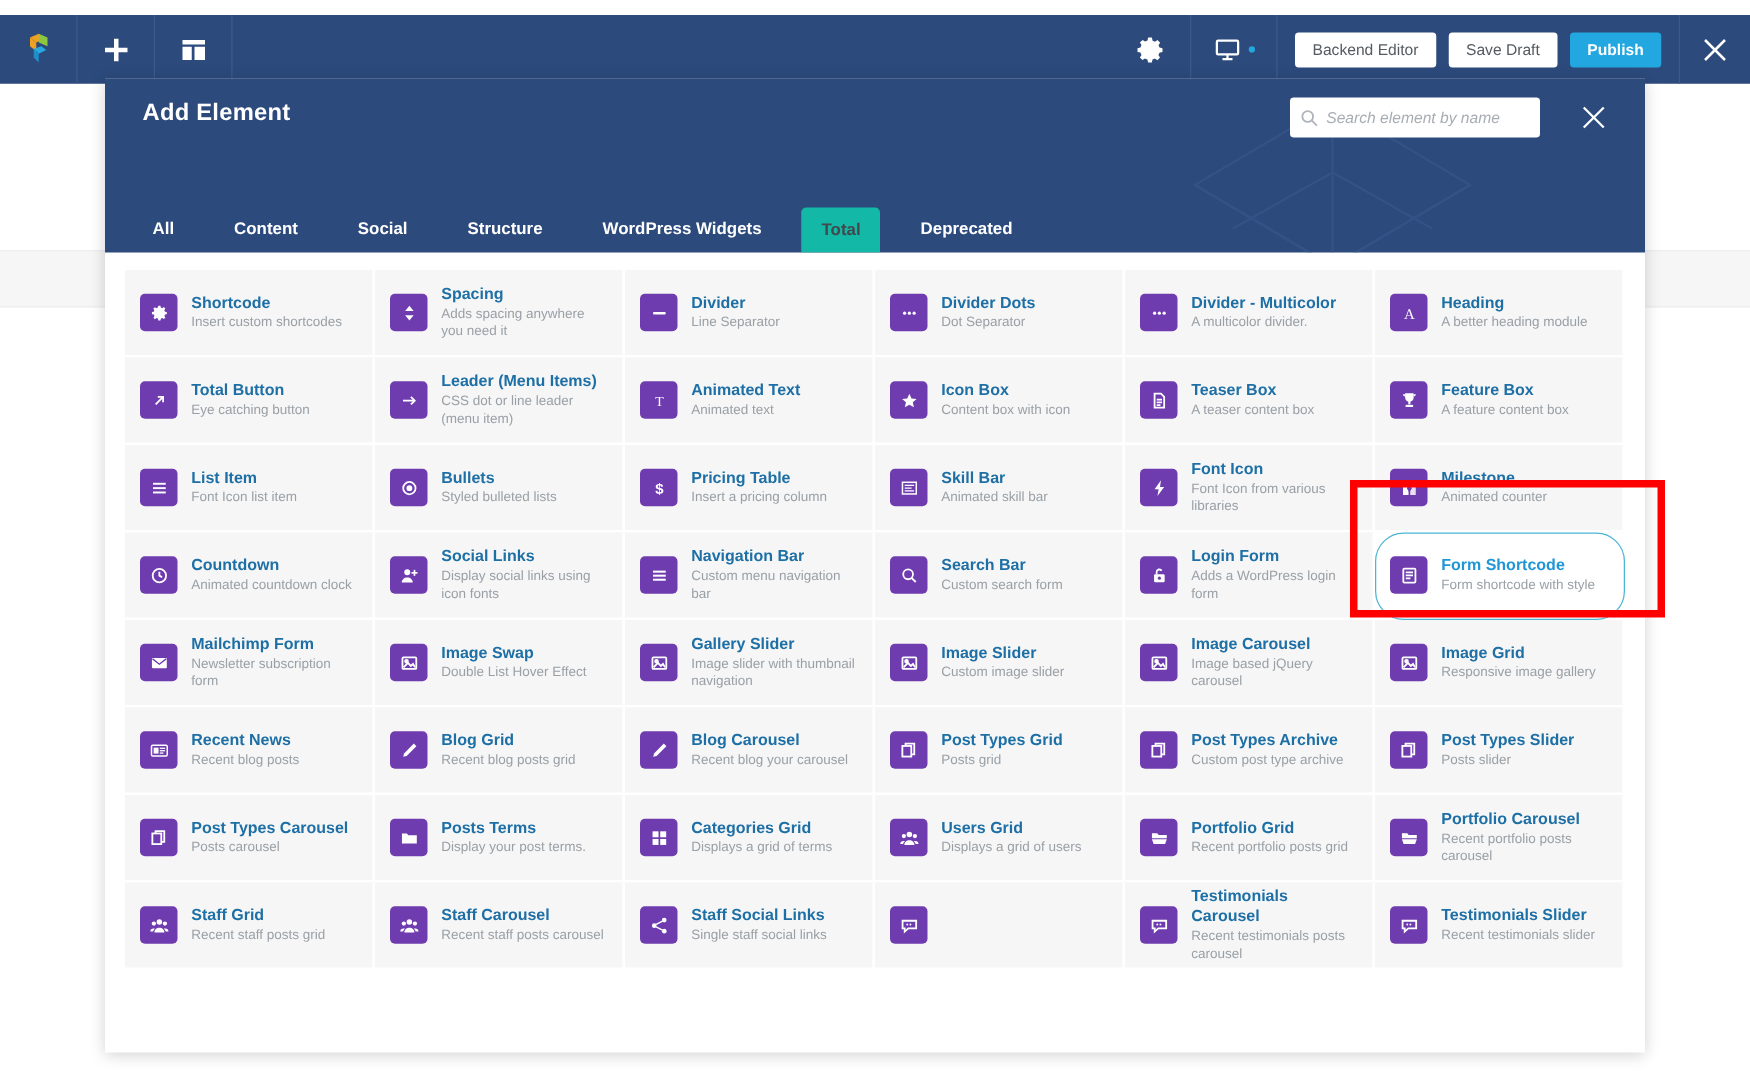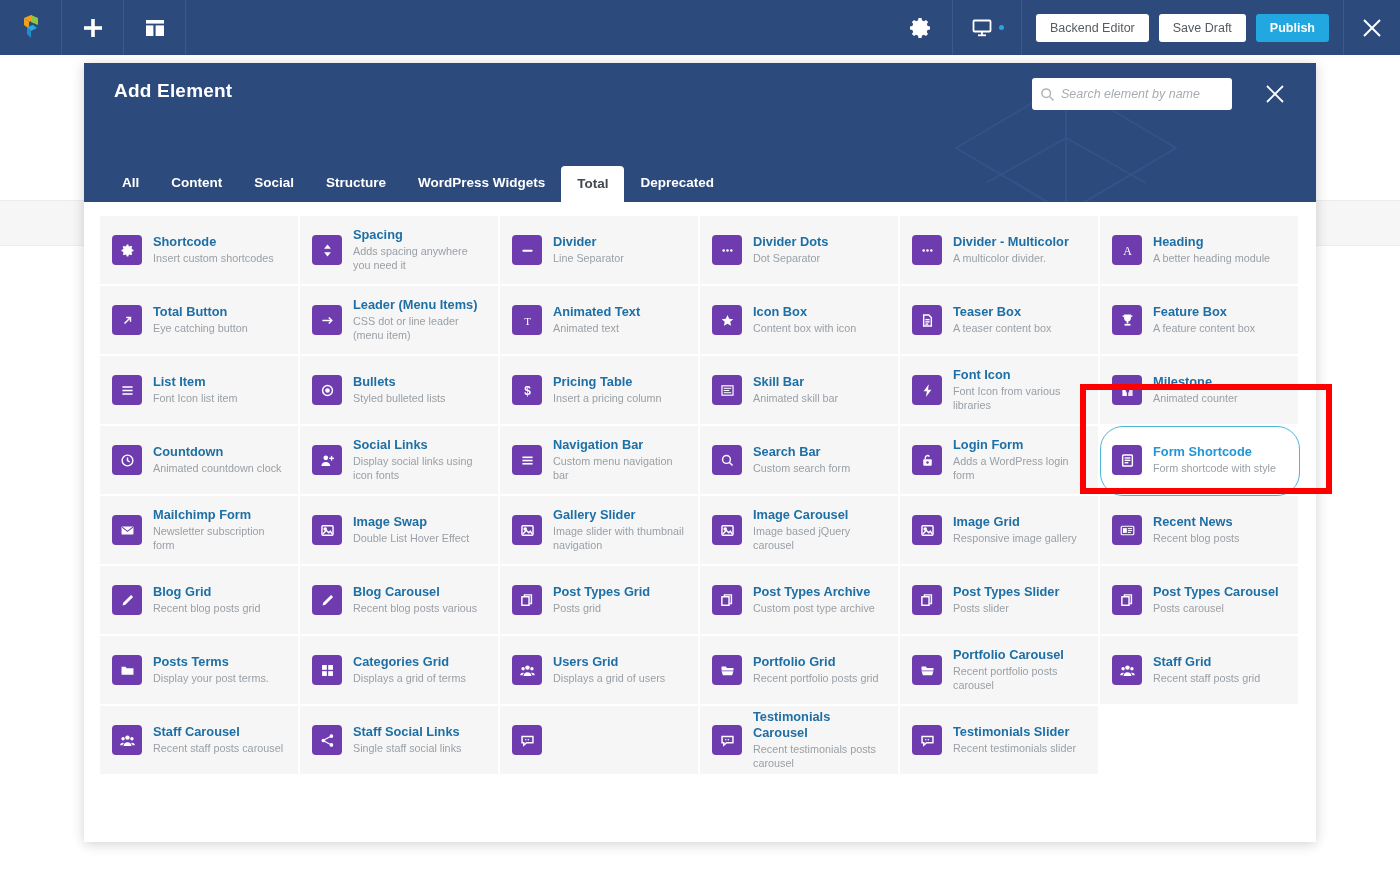--- a/index.html
+++ b/index.html
@@ -5,21 +5,21 @@
   * { box-sizing: border-box; margin: 0; padding: 0; }
   html, body {
     width: 1400px; height: 870px;
     font-family: "Liberation Sans", sans-serif;
     background: #ffffff;
     overflow: hidden;
   }
 
   
   #topbar {
-    position: absolute; top: 0; left: 0;
+    position: absolute; top: 12px; left: 0;
     width: 1400px; height: 55px;
     background: #2c4a7c;
     display: flex; align-items: stretch;
   }
   .tb-cell {
     display: flex; align-items: center; justify-content: center;
     border-right: 1px solid #3b5a8e;
     color: #ffffff;
   }
   .tb-logo { width: 62px; }
@@ -78,28 +78,28 @@
     font-family: "Liberation Sans", sans-serif; background: transparent;
   }
   #search-input::placeholder { color: #a8adb3; font-style: italic; }
   #modal-close {
     position: absolute; right: 28px; top: 18px;
     width: 26px; height: 26px; cursor: pointer;
   }
 
   #tabs {
     position: absolute; left: 22px; bottom: 0;
-    display: flex; align-items: flex-end; gap: 0;
+    display: flex; align-items: flex-end; gap: 16px;
   }
   .tab {
     font-size: 13.5px; font-weight: bold; color: #ffffff;
     padding: 10px 16px 12px 16px; cursor: pointer; white-space: nowrap;
   }
   .tab.active {
-    background: #ffffff; color: #43484d;
+    background: #14b8a6; color: #43484d;
     border-radius: 4px 4px 0 0; padding-bottom: 11px;
   }
 
   
   #grid-wrap { padding: 14px 16px 0 16px; }
   #grid { display: flex; flex-wrap: wrap; }
   .cell {
     width: 200px; height: 70px;
     background: #f6f6f6;
     border-right: 2px solid #ffffff;
@@ -601,20 +601,33 @@
         </div>
         <div class="cell">
           <div class="cell-icon">
             <svg width="17" height="17" viewBox="0 0 20 20" fill="none" stroke="#ffffff" stroke-width="1.7">
               <rect x="3.5" y="4.5" width="13" height="11" rx="1"></rect>
               <circle cx="7.3" cy="8.2" r="1.3" fill="#ffffff"></circle>
               <polyline points="4.6,14 8.6,9.8 11.4,12.6 13.4,10.8 15.4,14"></polyline>
             </svg>
           </div>
           <div class="cell-text">
+            <div class="cell-title">Image Slider</div>
+            <div class="cell-desc">Custom image slider</div>
+          </div>
+        </div>
+        <div class="cell">
+          <div class="cell-icon">
+            <svg width="17" height="17" viewBox="0 0 20 20" fill="none" stroke="#ffffff" stroke-width="1.7">
+              <rect x="3.5" y="4.5" width="13" height="11" rx="1"></rect>
+              <circle cx="7.3" cy="8.2" r="1.3" fill="#ffffff"></circle>
+              <polyline points="4.6,14 8.6,9.8 11.4,12.6 13.4,10.8 15.4,14"></polyline>
+            </svg>
+          </div>
+          <div class="cell-text">
             <div class="cell-title">Image Carousel</div>
             <div class="cell-desc">Image based jQuery carousel</div>
           </div>
         </div>
         <div class="cell">
           <div class="cell-icon">
             <svg width="17" height="17" viewBox="0 0 20 20" fill="none" stroke="#ffffff" stroke-width="1.7">
               <rect x="3.5" y="4.5" width="13" height="11" rx="1"></rect>
               <circle cx="7.3" cy="8.2" r="1.3" fill="#ffffff"></circle>
               <polyline points="4.6,14 8.6,9.8 11.4,12.6 13.4,10.8 15.4,14"></polyline>
@@ -652,21 +665,21 @@
           </div>
         </div>
         <div class="cell">
           <div class="cell-icon">
             <svg width="17" height="17" viewBox="0 0 20 20" fill="#ffffff">
               <polygon points="14.2,3.4 16.6,5.8 7.4,15 4.2,15.8 5,12.6"></polygon>
             </svg>
           </div>
           <div class="cell-text">
             <div class="cell-title">Blog Carousel</div>
-            <div class="cell-desc">Recent blog posts various</div>
+            <div class="cell-desc">Recent blog your carousel</div>
           </div>
         </div>
         <div class="cell">
           <div class="cell-icon">
             <svg width="17" height="17" viewBox="0 0 20 20" fill="none" stroke="#ffffff" stroke-width="1.7">
               <rect x="3.4" y="5.6" width="8.4" height="10"></rect>
               <path d="M6.4 5.6V3.4h8.2v10.2h-2.2"></path>
             </svg>
           </div>
           <div class="cell-text">

